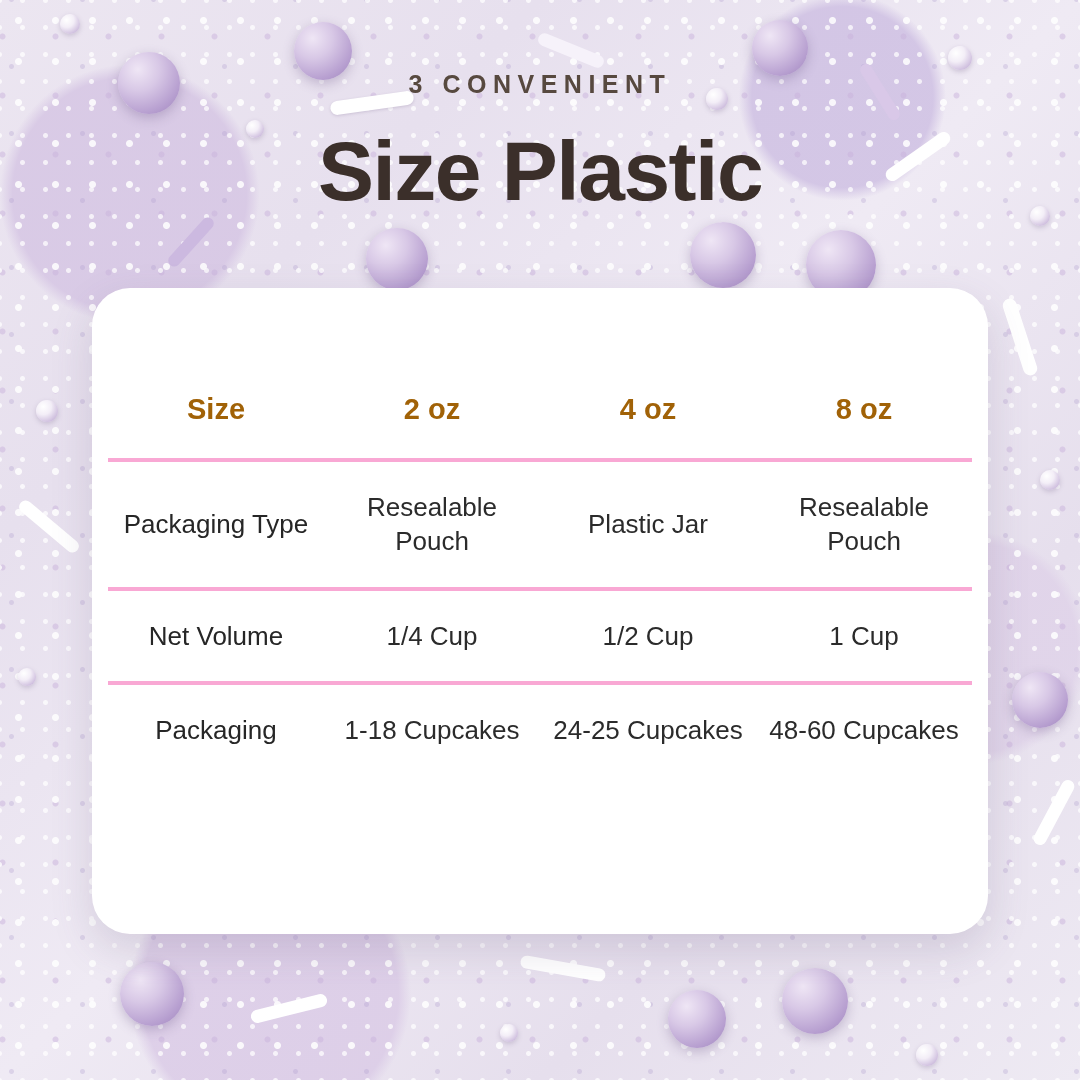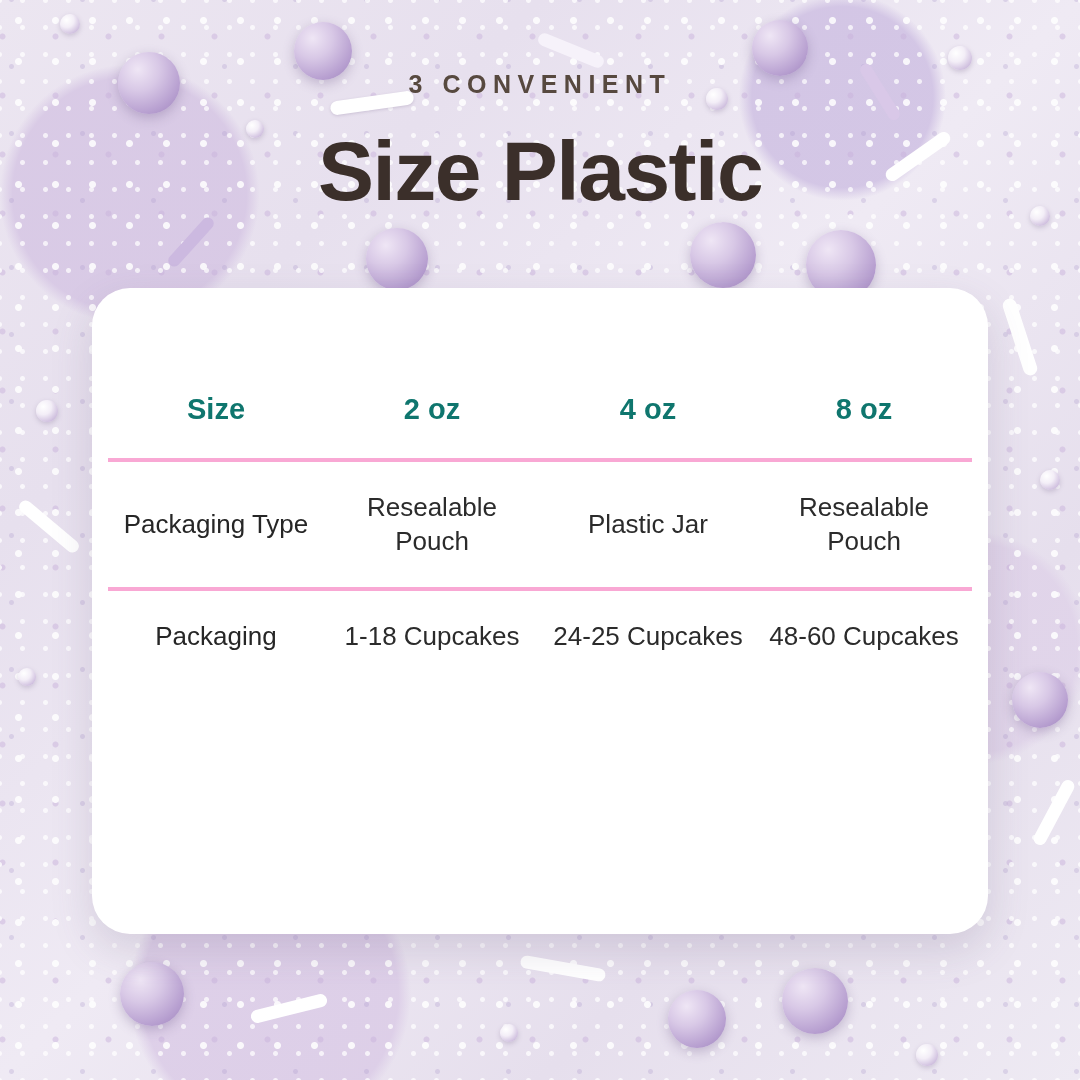--- a/index.html
+++ b/index.html
@@ -113,21 +113,21 @@
   #size-table th,
   #size-table td {
     text-align: center;
     color: #2b2b2b;
     font-weight: 400;
   }
   #size-table thead th {
     font-size: 29px;
     font-weight: 700;
     padding-bottom: 32px;
-    color: #0f766e;
+    color: #a16207;
   }
   #size-table tbody tr {
     border-top: 4px solid #f9a8d4;
   }
   #size-table tbody td {
     font-size: 26px;
     line-height: 1.32;
     padding: 28px 10px;
   }
   #size-table tbody td.label-cell {
@@ -198,20 +198,26 @@
         </tr>
       </thead>
       <tbody>
         <tr>
           <td class="label-cell">Packaging Type</td>
           <td>Resealable Pouch</td>
           <td>Plastic Jar</td>
           <td>Resealable Pouch</td>
         </tr>
         <tr>
+          <td class="label-cell">Net Volume</td>
+          <td>1/4 Cup</td>
+          <td>1/2 Cup</td>
+          <td>1 Cup</td>
+        </tr>
+        <tr>
           <td class="label-cell">Packaging</td>
           <td>1-18 Cupcakes</td>
           <td>24-25 Cupcakes</td>
           <td>48-60 Cupcakes</td>
         </tr>
       </tbody>
     </table>
   </div>
 
 </div>

